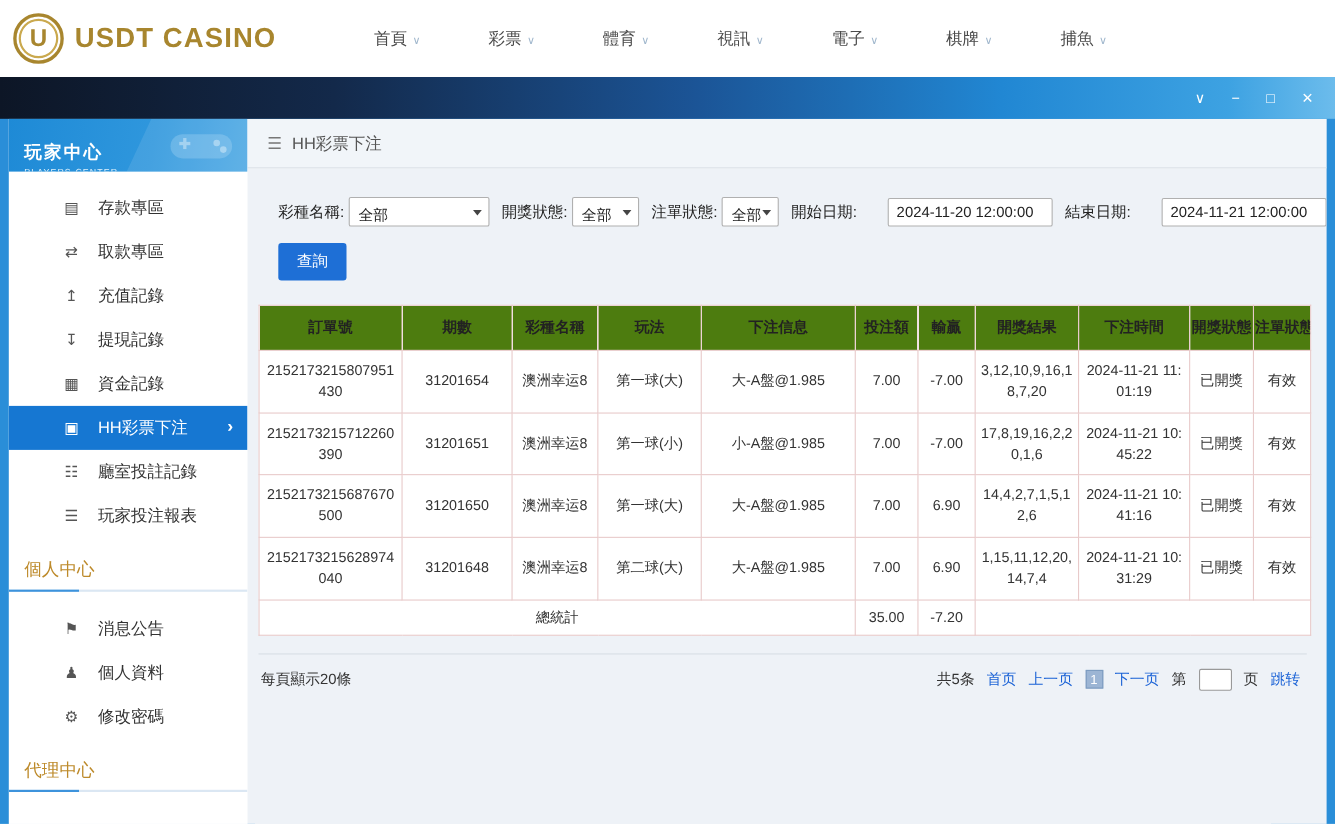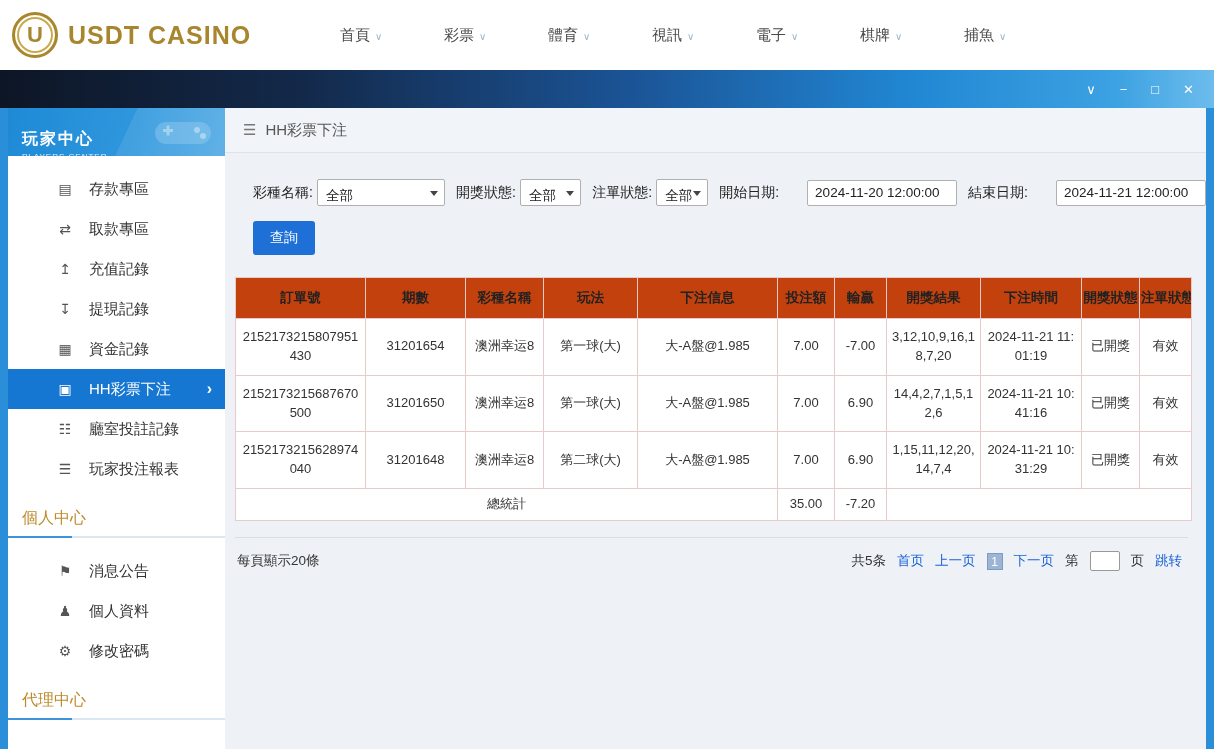--- a/index.html
+++ b/index.html
@@ -64,21 +64,21 @@
   .sel-arrow { position:absolute; right:6px; top:11px; width:0; height:0;
     border-left:4px solid transparent; border-right:4px solid transparent; border-top:5px solid #444; }
   .date-input { height:26px; width:150px; border:1px solid #b0b0b0; border-radius:2px; padding:0 7px;
     font-size:13.5px; color:#222; font-family:inherit;margin-left:24px; }
   .search-btn { margin:15px 0 0 28px; background:#1e6fd6; color:#fff; border:none; border-radius:3px;
     padding:8px 17px; font-size:14px; cursor:pointer; }
 
   .table-wrap { margin:22px 18px 0 10px; }
   table { width:100%; border-collapse:collapse; background:#fff; table-layout:fixed; }
   th,td { border:1px solid #e8caca; text-align:center; vertical-align:middle; }
-  th { height:41px; font-size:13.5px; font-weight:bold; color:#222; background:#c2410c; padding:0 1px;
+  th { height:41px; font-size:13.5px; font-weight:bold; color:#222; background:#4d7c0f; padding:0 1px;
     white-space:nowrap; overflow:hidden; }
   td { font-size:13px; color:#333; padding:9px 4px; word-break:break-all; line-height:1.45; }
   tbody.rows td { height:39px; }
   tr.sum td { height:32px; padding:0 4px; font-size:13px; }
 
   .pagination-bar { margin:16px 18px 0 10px; border-top:1px solid #d8dee5; padding:13px 6px 0 2px;
     display:flex; justify-content:space-between; align-items:center; font-size:13.5px; color:#333; }
   .pg-right { display:flex; align-items:center; gap:11px; }
   .pg-link { color:#1a62d6; cursor:pointer; }
   .pg-current { display:inline-block; min-width:16px; height:17px; line-height:17px; text-align:center;
@@ -304,20 +304,33 @@
                 <td>第一球(大)</td>
                 <td>大-A盤@1.985</td>
                 <td>7.00</td>
                 <td>-7.00</td>
                 <td>3,12,10,9,16,18,7,20</td>
                 <td>2024-11-21 11:01:19</td>
                 <td>已開獎</td>
                 <td>有效</td>
               </tr>
 
+              <tr>
+                <td>2152173215712260390</td>
+                <td>31201651</td>
+                <td>澳洲幸运8</td>
+                <td>第一球(小)</td>
+                <td>小-A盤@1.985</td>
+                <td>7.00</td>
+                <td>-7.00</td>
+                <td>17,8,19,16,2,20,1,6</td>
+                <td>2024-11-21 10:45:22</td>
+                <td>已開獎</td>
+                <td>有效</td>
+              </tr>
 
               <tr>
                 <td>2152173215687670500</td>
                 <td>31201650</td>
                 <td>澳洲幸运8</td>
                 <td>第一球(大)</td>
                 <td>大-A盤@1.985</td>
                 <td>7.00</td>
                 <td>6.90</td>
                 <td>14,4,2,7,1,5,12,6</td>

